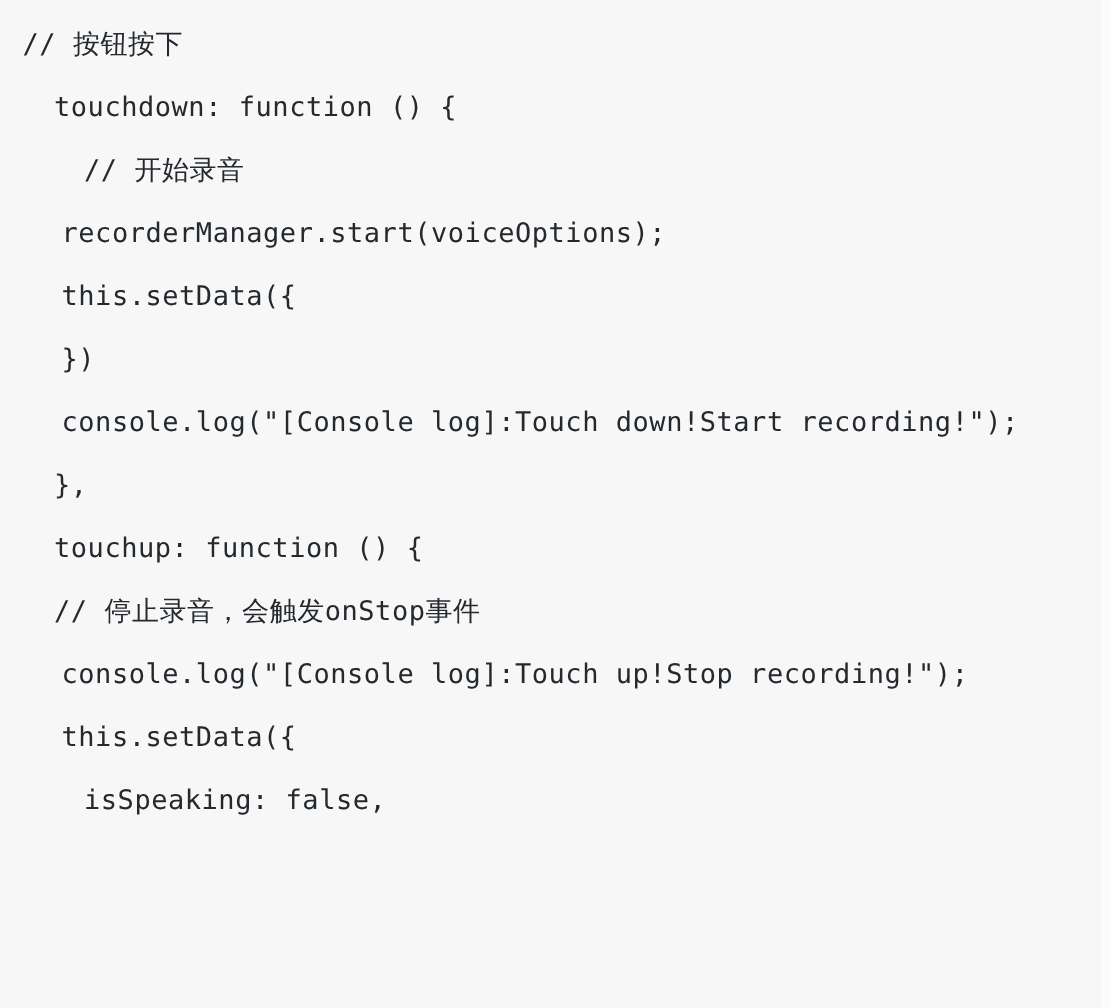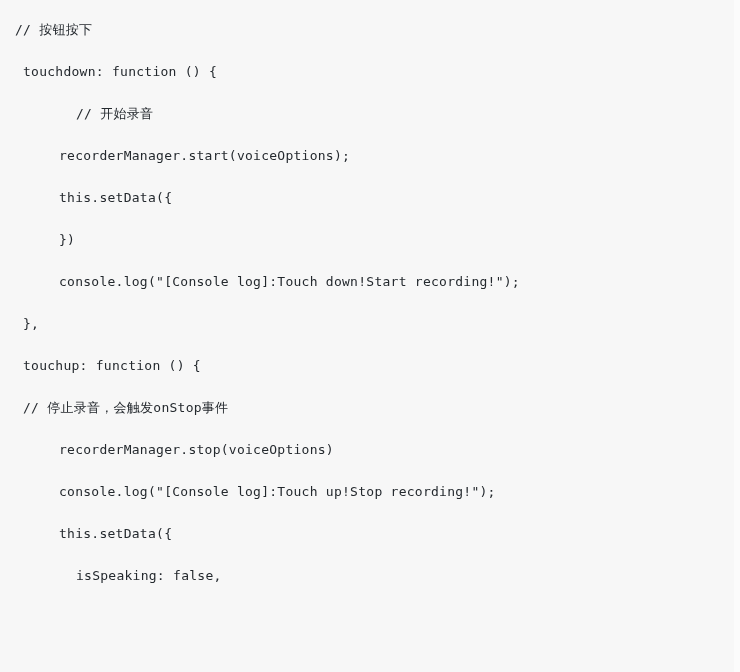--- a/index.html
+++ b/index.html
@@ -37,47 +37,46 @@
   #code-lines {
     position: relative;
     padding-top: 9px;
     margin: 0;
     list-style: none;
   }
 
   .code-line {
     height: 42px;
     line-height: 42px;
-    font-size: 13px;
+    font-size: 18px;
     color: #24292e;
     white-space: pre;
     letter-spacing: 0.02em;
     font-family: "DejaVu Sans Mono", monospace;
   }
 
   
   .ind-0 { padding-left: 15px; }
-  .ind-1 { padding-left: 23px; }
-  .ind-2 { padding-left: 59px; }
-  .ind-3 { padding-left: 76px; }
+  .ind-1 { padding-left: 36px; }
+  .ind-2 { padding-left: 41px; }
+  .ind-3 { padding-left: 56px; }
 </style>
 </head>
 <body>
 
 <div id="code-block">
   <div id="code-lines">
       <div class="code-line ind-0">// 按钮按下</div>
       <div class="code-line ind-1">touchdown: function () {</div>
       <div class="code-line ind-3">// 开始录音</div>
       <div class="code-line ind-2">recorderManager.start(voiceOptions);</div>
       <div class="code-line ind-2">this.setData({</div>
       <div class="code-line ind-2">})</div>
       <div class="code-line ind-2">console.log("[Console log]:Touch down!Start recording!");</div>
       <div class="code-line ind-1">},</div>
       <div class="code-line ind-1">touchup: function () {</div>
       <div class="code-line ind-1">// 停止录音，会触发onStop事件</div>
-      <div class="code-line ind-2">recorderManager.stop(voiceOptions)</div>
       <div class="code-line ind-2">console.log("[Console log]:Touch up!Stop recording!");</div>
       <div class="code-line ind-2">this.setData({</div>
       <div class="code-line ind-3">isSpeaking: false,</div>
     </div>
   <div id="right-edge-strip"></div>
 </div>
 
 </body></html>

